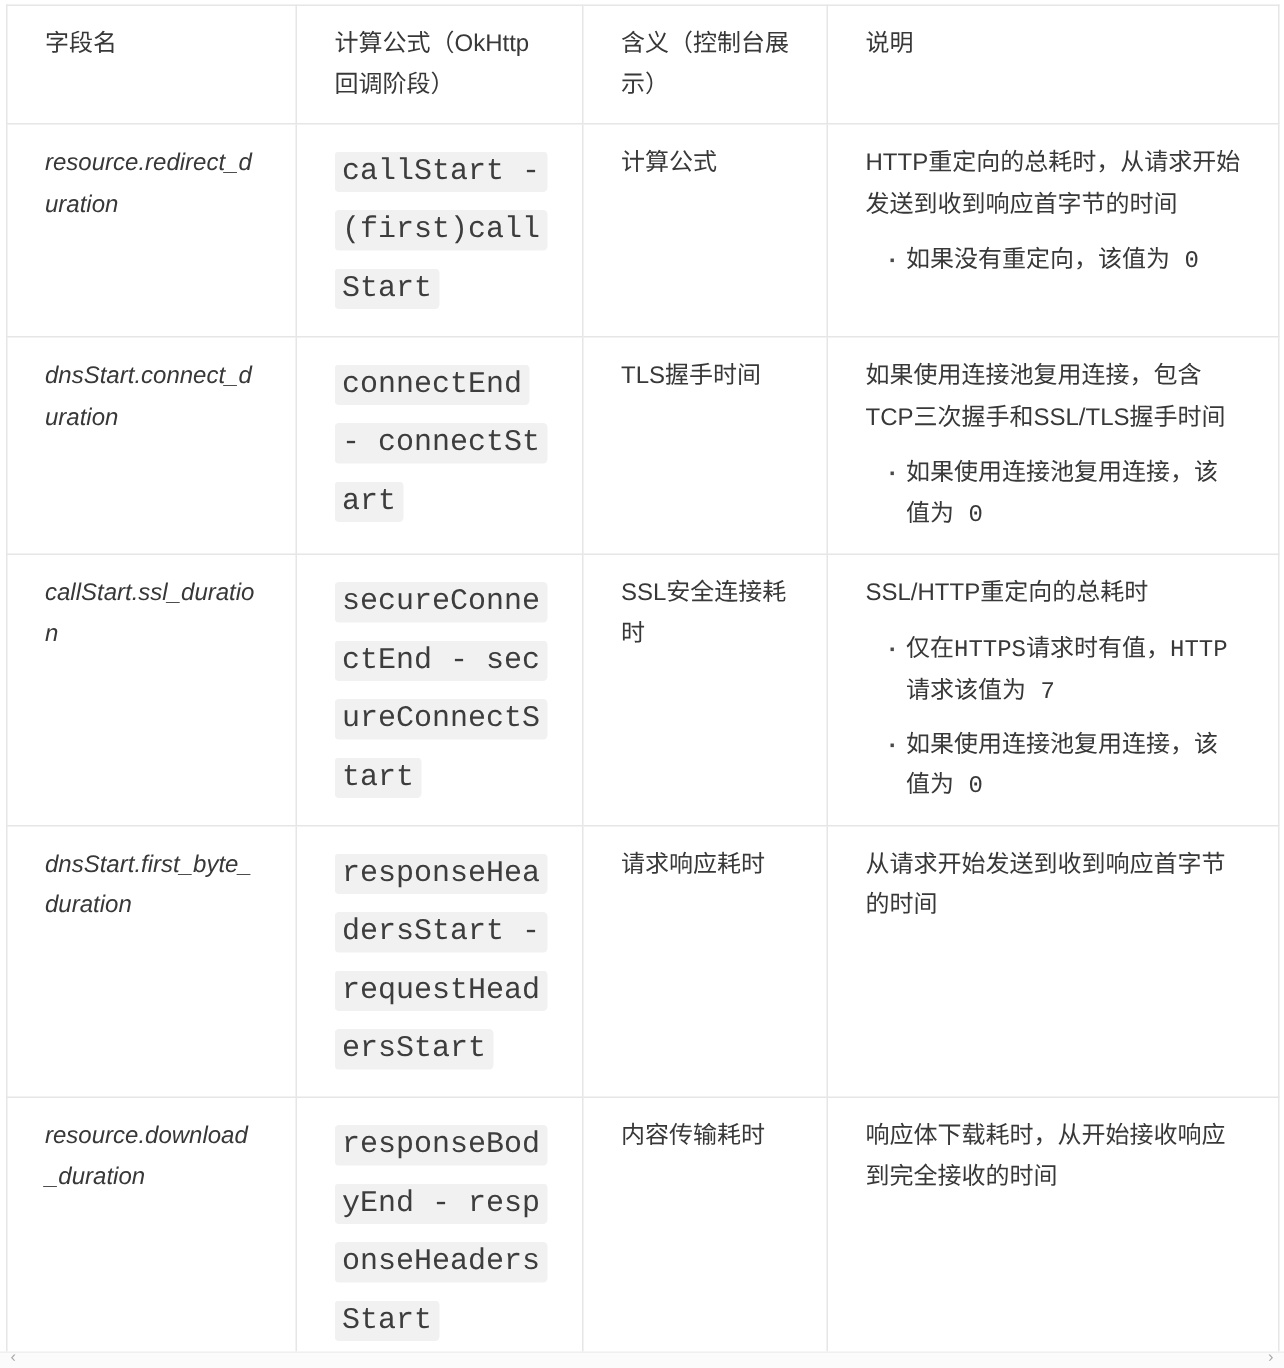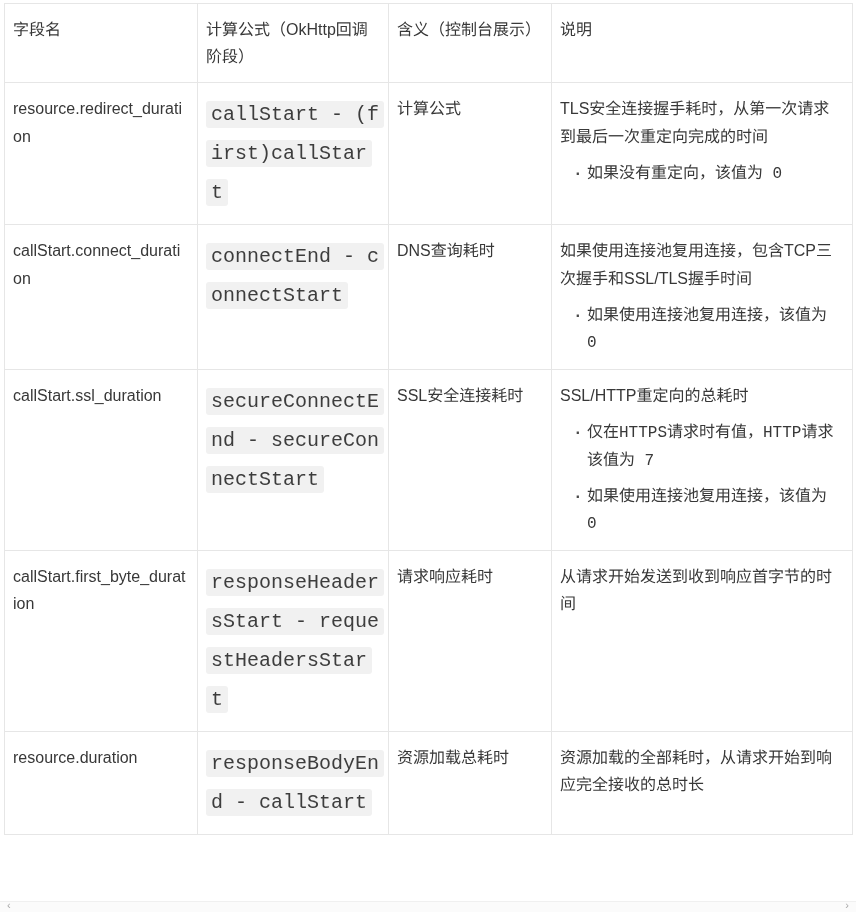--- a/index.html
+++ b/index.html
@@ -26,25 +26,25 @@
     line-height: 1.7;
   }
   table.fields col.c1 { width: 193px; }
   table.fields col.c2 { width: 191px; }
   table.fields col.c3 { width: 163px; }
   table.fields col.c4 { width: 301px; }
   table.fields th, table.fields td {
     border: 1px solid #e6e6e6;
     vertical-align: top;
     text-align: left;
-    padding: 12px 8px;
+    padding: 12px 25px;
     font-weight: 400;
     box-sizing: border-box;
   }
-  td.c-field { word-break: break-all; }
+  td.c-field { word-break: break-all; font-style: italic; }
   td.c-formula { word-break: break-all; }
   code.chip {
     font-family: Liberation Mono, monospace;
     font-size: 20px;
     background: #f1f1f1;
     color: #3d3d3d;
     padding: 2px 5px;
     border-radius: 3px;
     word-break: break-all;
     -webkit-box-decoration-break: clone;
@@ -108,32 +108,32 @@
         <th>说明</th>
       </tr>
     </thead>
     <tbody>
 
       <tr>
         <td class="c-field">resource.redirect_duration</td>
         <td class="c-formula"><code class="chip">callStart - (first)callStart</code></td>
         <td class="c-meaning">计算公式</td>
         <td class="c-desc">
-          <p>TLS安全连接握手耗时，从第一次请求到最后一次重定向完成的时间</p>
+          <p>HTTP重定向的总耗时，从请求开始发送到收到响应首字节的时间</p>
           <ul>
             <li>如果没有重定向，该值为 0</li>
           </ul>
         </td>
       </tr>
 
 
       <tr>
-        <td class="c-field">callStart.connect_duration</td>
+        <td class="c-field">dnsStart.connect_duration</td>
         <td class="c-formula"><code class="chip">connectEnd - connectStart</code></td>
-        <td class="c-meaning">DNS查询耗时</td>
+        <td class="c-meaning">TLS握手时间</td>
         <td class="c-desc">
           <p>如果使用连接池复用连接，包含TCP三次握手和SSL/TLS握手时间</p>
           <ul>
             <li>如果使用连接池复用连接，该值为 0</li>
           </ul>
         </td>
       </tr>
 
       <tr>
         <td class="c-field">callStart.ssl_duration</td>
@@ -142,28 +142,36 @@
         <td class="c-desc">
           <p>SSL/HTTP重定向的总耗时</p>
           <ul>
             <li>仅在HTTPS请求时有值，HTTP请求该值为 7</li>
             <li>如果使用连接池复用连接，该值为 0</li>
           </ul>
         </td>
       </tr>
 
       <tr>
-        <td class="c-field">callStart.first_byte_duration</td>
+        <td class="c-field">dnsStart.first_byte_duration</td>
         <td class="c-formula"><code class="chip">responseHeadersStart - requestHeadersStart</code></td>
         <td class="c-meaning">请求响应耗时</td>
         <td class="c-desc">
           <p>从请求开始发送到收到响应首字节的时间</p>
         </td>
       </tr>
 
+      <tr>
+        <td class="c-field">resource.download_duration</td>
+        <td class="c-formula"><code class="chip">responseBodyEnd - responseHeadersStart</code></td>
+        <td class="c-meaning">内容传输耗时</td>
+        <td class="c-desc">
+          <p>响应体下载耗时，从开始接收响应到完全接收的时间</p>
+        </td>
+      </tr>
 
       <tr>
         <td class="c-field">resource.duration</td>
         <td class="c-formula"><code class="chip">responseBodyEnd - callStart</code></td>
         <td class="c-meaning">资源加载总耗时</td>
         <td class="c-desc">
           <p>资源加载的全部耗时，从请求开始到响应完全接收的总时长</p>
         </td>
       </tr>
 

